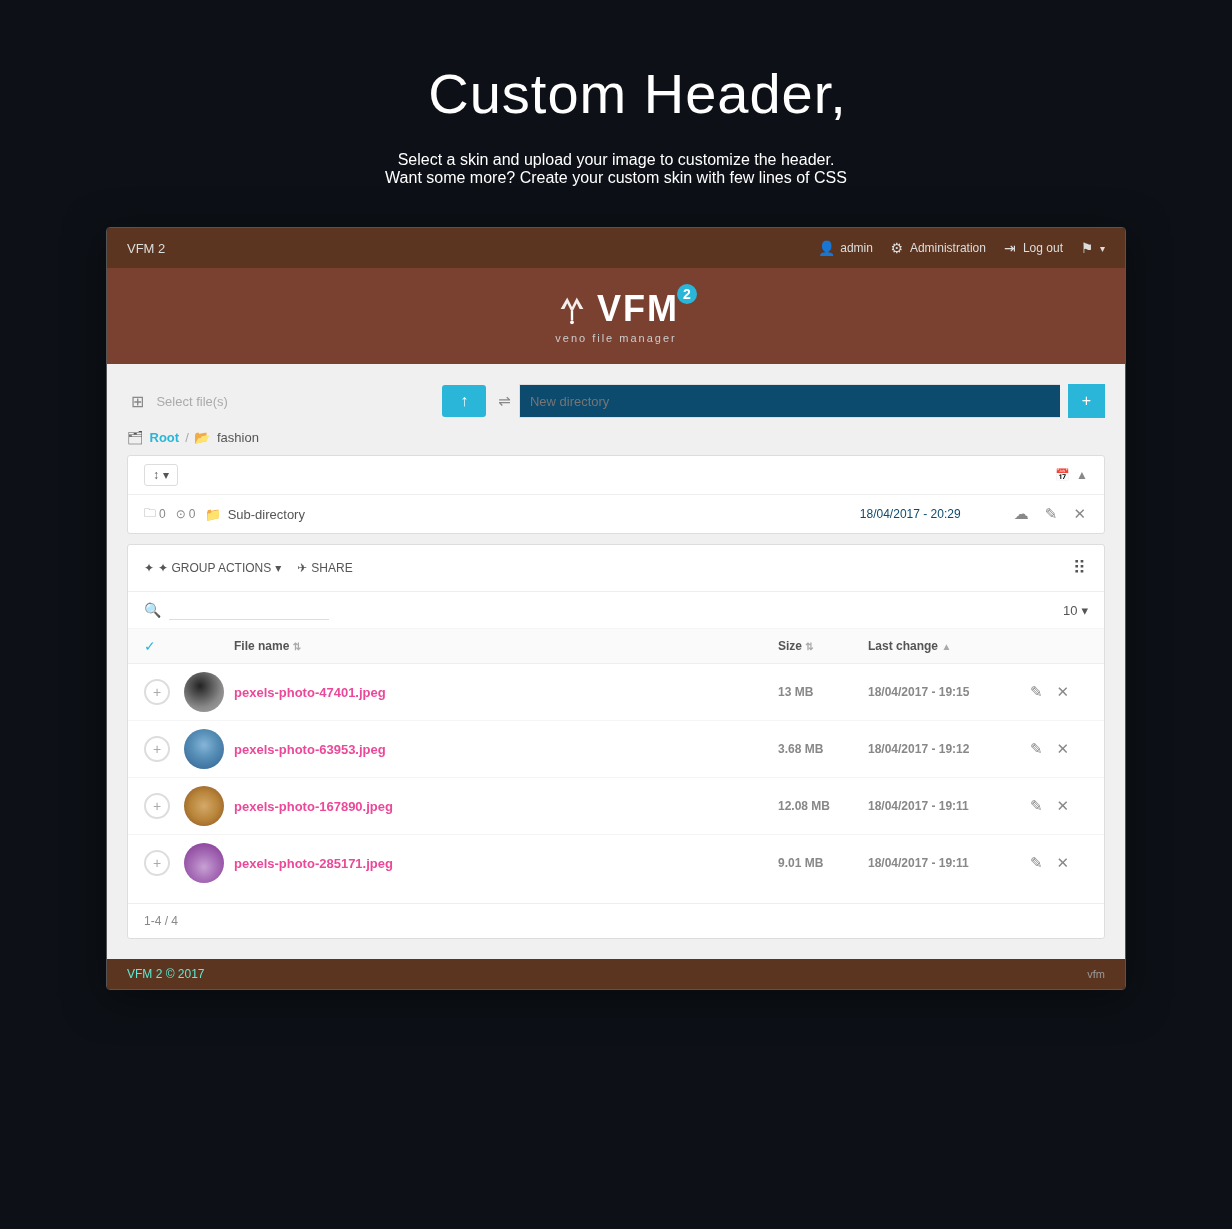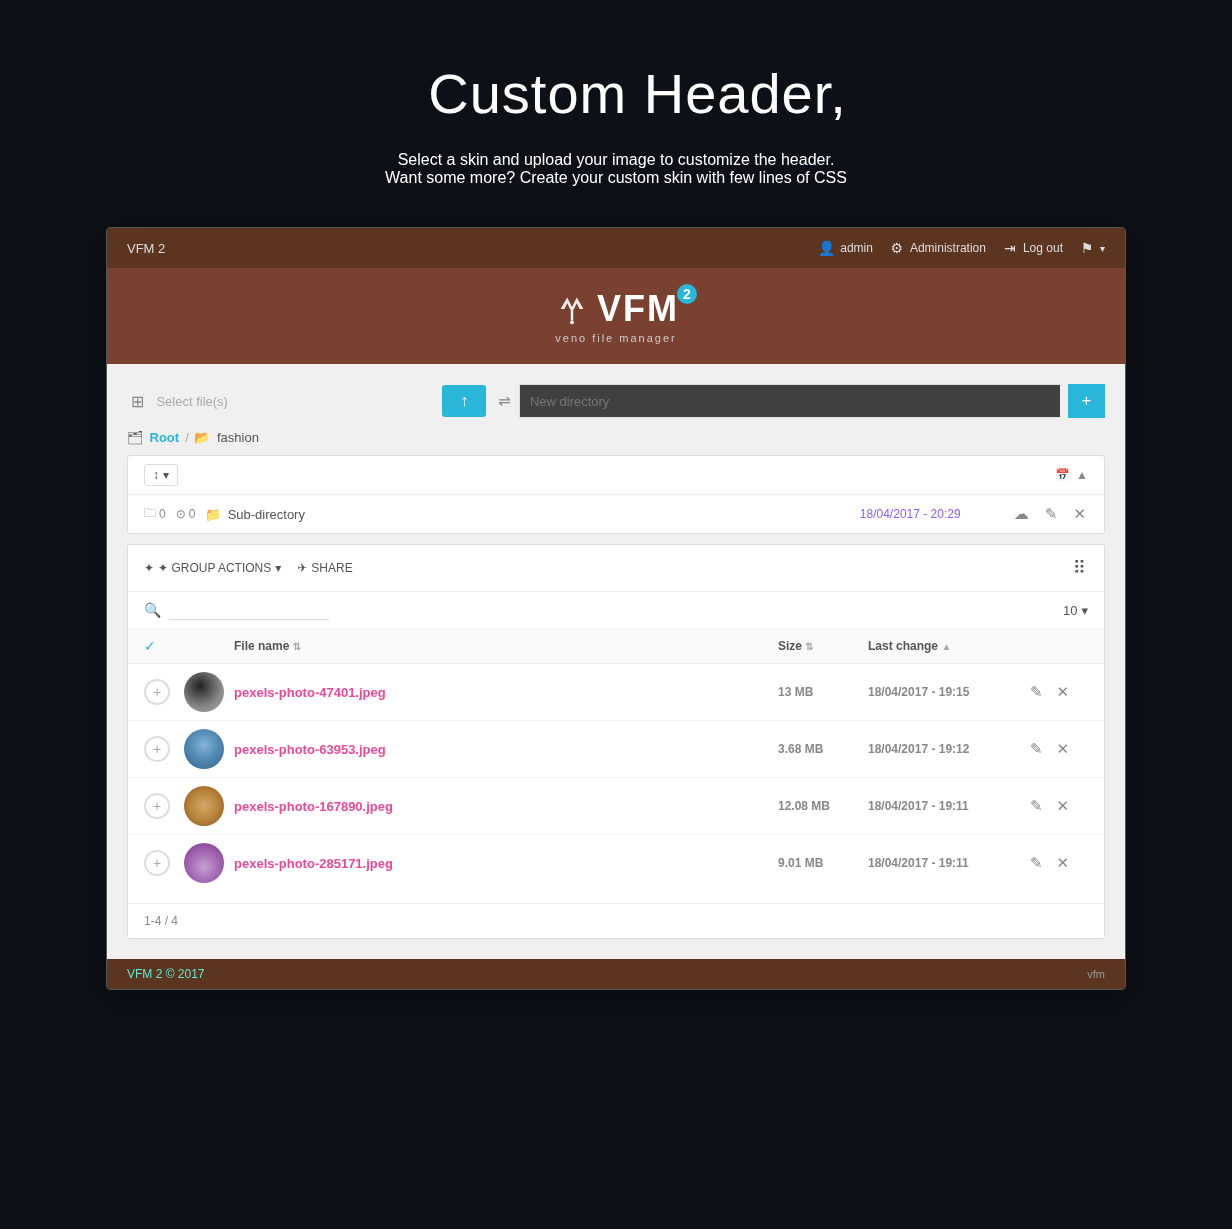--- a/index.html
+++ b/index.html
@@ -199,21 +199,21 @@
     }
 
     .new-dir-input {
       flex: 1;
       border: 1px solid #ddd;
       border-right: none;
       padding: 7px 10px;
       font-size: 13px;
       color: #999;
       outline: none;
-      background: #404040;
+      background: #0c4a6e;
       height: 34px;
     }
 
     .btn-add-dir {
       background-color: #29b6d8;
       color: white;
       border: none;
       padding: 7px 14px;
       cursor: pointer;
       font-size: 16px;
@@ -305,21 +305,21 @@
     .dir-name {
       display: flex;
       align-items: center;
       gap: 6px;
       font-size: 13px;
       color: #555;
     }
 
     .dir-date {
       font-size: 12px;
-      color: #8b5cf6;
+      color: #0c4a6e;
       min-width: 140px;
     }
 
     .dir-actions {
       display: flex;
       align-items: center;
       gap: 12px;
     }
 
     .action-btn {

